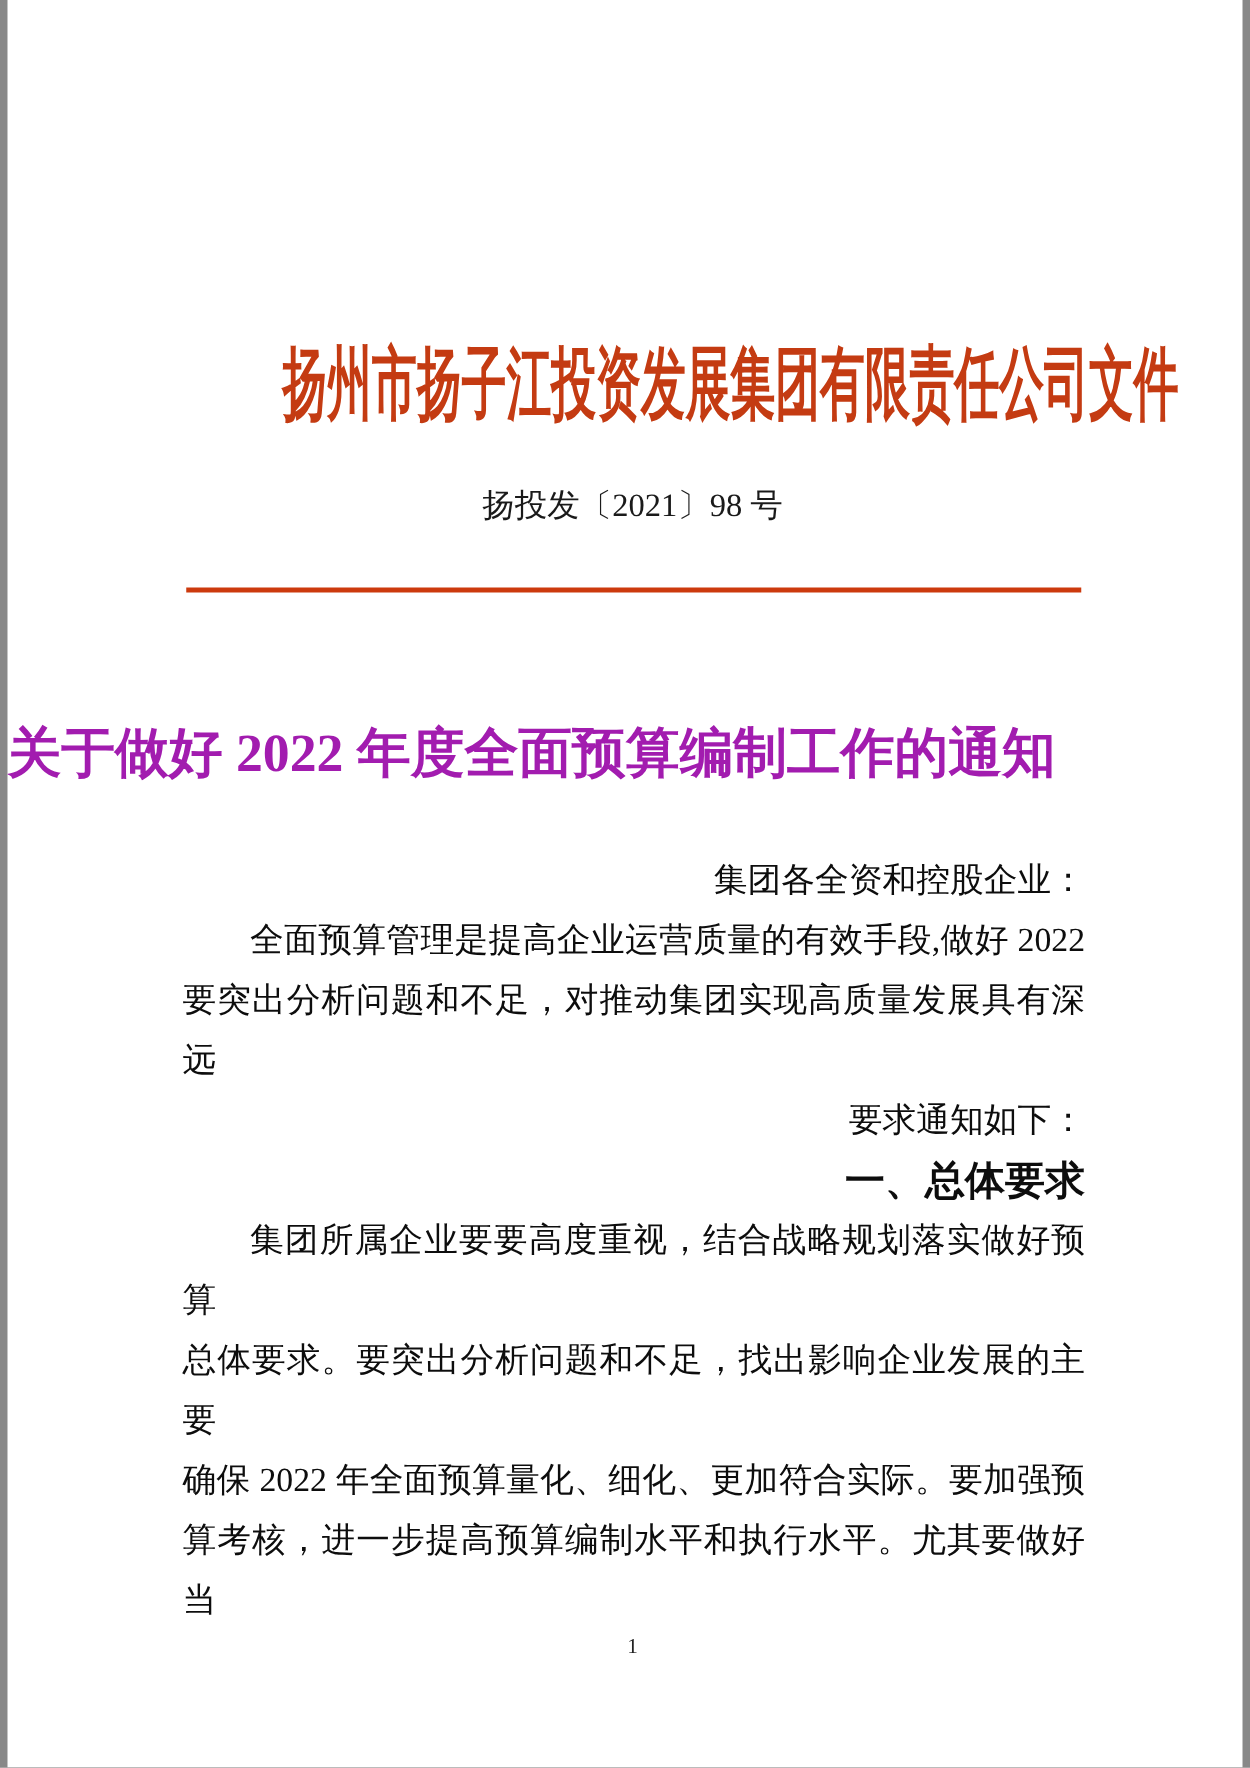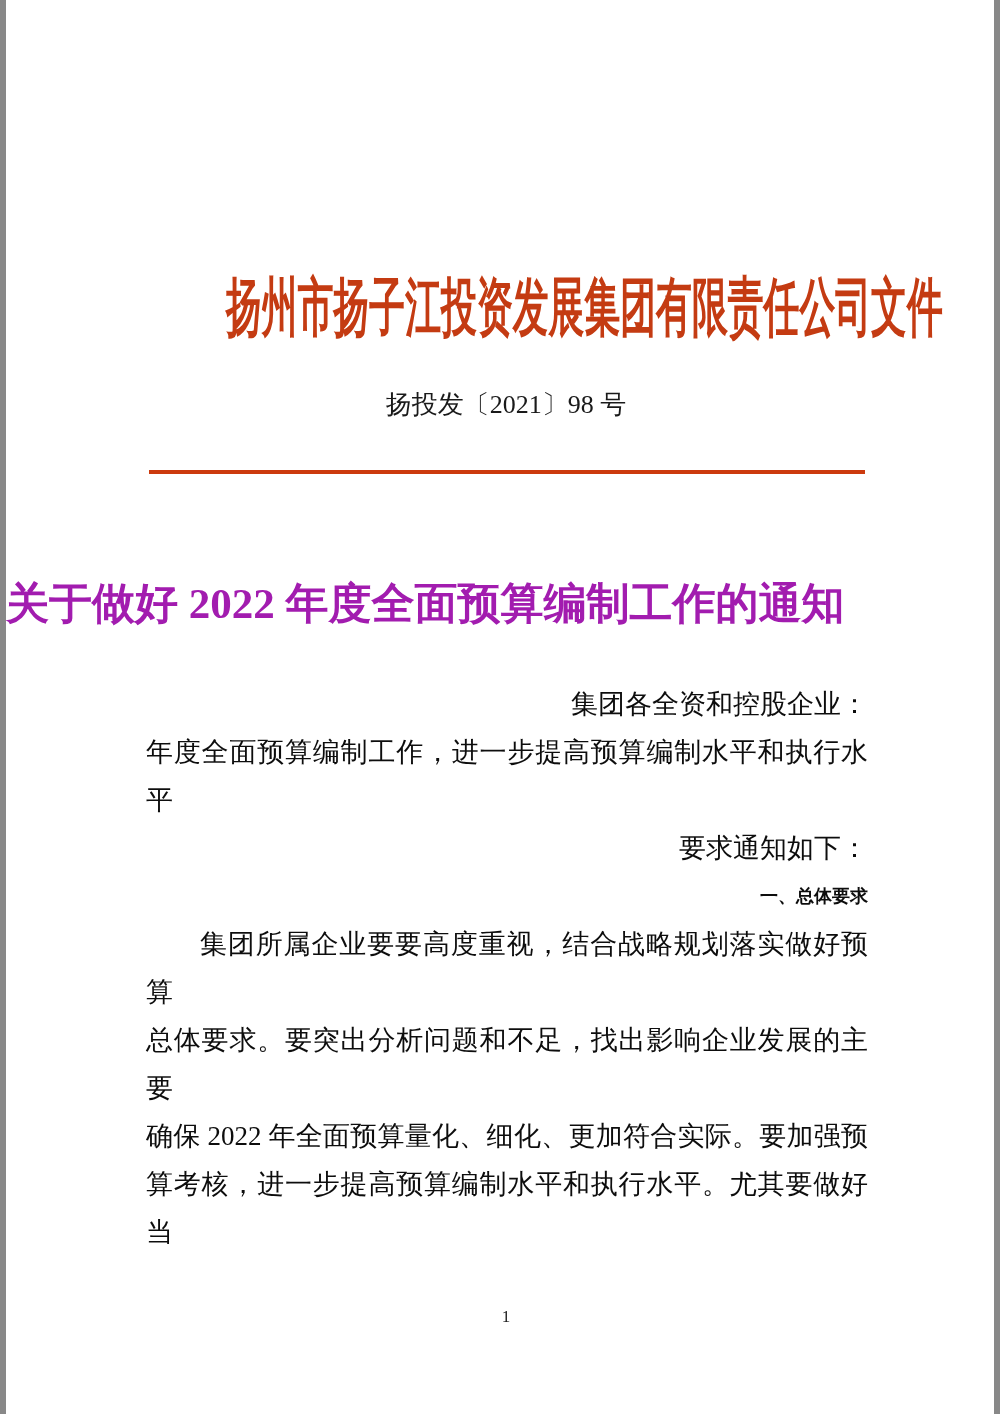--- a/index.html
+++ b/index.html
@@ -80,21 +80,21 @@
     white-space: normal;
     text-align: justify;
     text-align-last: justify;
   }
   .body-line.indent {
     text-indent: 2em;
   }
   .body-line.bold {
     font-weight: bold;
     font-family: "Liberation Sans", "DejaVu Sans", sans-serif;
-    font-size: 18px;
+    font-size: 32px;
   }
   .page-number {
     position: absolute;
     top: 1306px;
     left: 0;
     width: 1000px;
     text-align: center;
     font-size: 17px;
     line-height: 22px;
     color: #222222;
@@ -109,21 +109,22 @@
   <div class="letterhead" style="color: rgb(196, 59, 18);">扬州市扬子江投资发展集团有限责任公司文件</div>
 
   <div class="doc-number">扬投发〔2021〕98 号</div>
 
   <div class="red-line" style="background: rgb(204, 58, 14);"></div>
 
   <h1 class="doc-title">关于做好 2022 年度全面预算编制工作的通知</h1>
 
   <div class="doc-body" id="doc-body">
       <div class="body-line">集团各全资和控股企业：</div>
-      <div class="body-line fill">年度全面预算编制工作，进一步提高预算编制水平和执行水平</div>
+      <div class="body-line fill indent">全面预算管理是提高企业运营质量的有效手段,做好 2022</div>
+      <div class="body-line fill">要突出分析问题和不足，对推动集团实现高质量发展具有深远</div>
       <div class="body-line">要求通知如下：</div>
       <div class="body-line indent bold">一、总体要求</div>
       <div class="body-line fill indent">集团所属企业要要高度重视，结合战略规划落实做好预算</div>
       <div class="body-line fill">总体要求。要突出分析问题和不足，找出影响企业发展的主要</div>
       <div class="body-line fill">确保 2022 年全面预算量化、细化、更加符合实际。要加强预</div>
       <div class="body-line fill">算考核，进一步提高预算编制水平和执行水平。尤其要做好当</div>
     </div>
 
   <div class="page-number">1</div>
 

